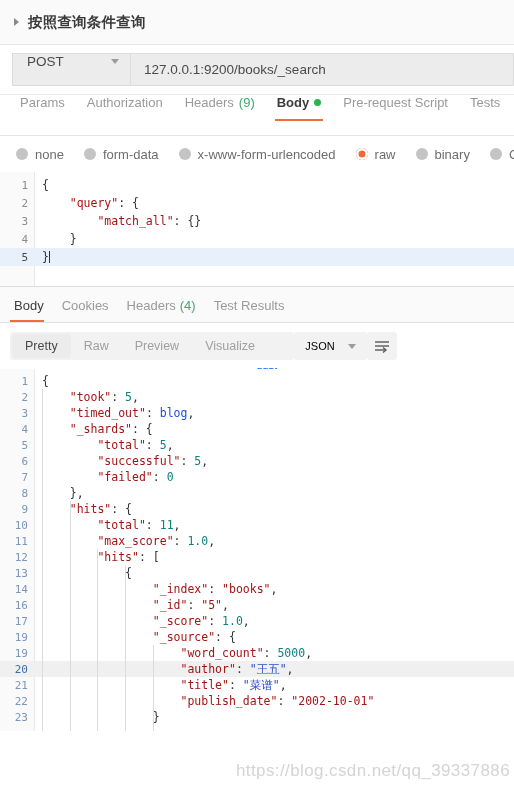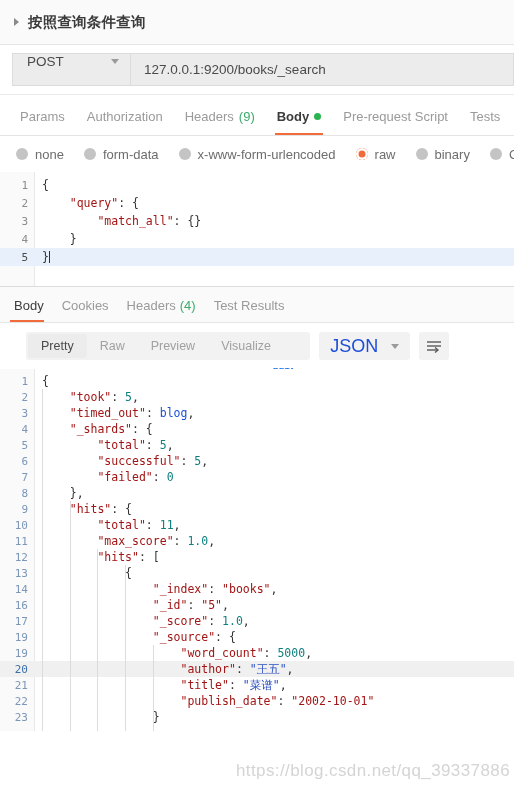--- a/index.html
+++ b/index.html
@@ -61,21 +61,21 @@
     display: flex; align-items: center;
     padding-left: 13px;
     overflow: hidden;
     text-align: right;
   }
   .url-text { font-size: 13.5px; color: #4a4a4a; white-space: nowrap; }
 
   
   .req-tabs {
     height: 41px;
-    display: flex; align-items: flex-end;
+    display: flex; align-items: flex-start;
     padding-left: 9px;
     background: #fff;
     border-bottom: 1px solid #e4e4e4;
     white-space: nowrap;
   }
   .rtab {
     position: relative;
     font-size: 13px; color: #9a9a9a;
     padding: 0 11px 11px 11px;
     display: flex; align-items: center; gap: 5px;
@@ -158,41 +158,41 @@
   }
   .ptab.active { color: #3c3c3c; }
   .ptab.active::after {
     content: ""; position: absolute; left: 5px; right: 9px; bottom: 0;
     height: 2px; background: #f26b3a;
   }
 
   
   .fmt-bar {
     height: 46px; display: flex; align-items: center;
-    padding-left: 26px; gap: 9px; background: #fff;
+    padding-left: 10px; background: #fff;
   }
   .seg {
     display: flex; align-items: center; background: #f2f2f2;
     border-radius: 3px; height: 28px; padding: 0 2px;
   }
   .seg-item {
     font-size: 12.5px; color: #a0a0a0; padding: 0 13px;
     height: 24px; display: flex; align-items: center; border-radius: 3px;
     position: relative;
   }
   .seg-item.active { color: #4a4a4a; background: #ececec; }
   .beta {
     font-size: 8px; color: #1a73e8; font-weight: bold;
     vertical-align: super; margin-left: 2px; letter-spacing: .3px; margin-top: 48px;
   }
   .json-sel {
     display: flex; align-items: center; gap: 13px;
     background: #f2f2f2; border-radius: 3px; height: 28px; padding: 0 11px;
   }
-  .json-sel .lbl { font-size: 18px; color: #1d4ed8; }
+  .json-sel .lbl { font-size: 11px; color: #000000; }
   .wrap-btn {
     width: 30px; height: 28px; background: #f2f2f2; border-radius: 3px;
     display: flex; align-items: center; justify-content: center;
   }
 
   
   #resp-editor { height: 362px; }
   #resp-editor .lines { padding-top: 4px; }
   .iguide {
     position: absolute; top: 0; bottom: 0; width: 1px; background: #dcdcdc;

